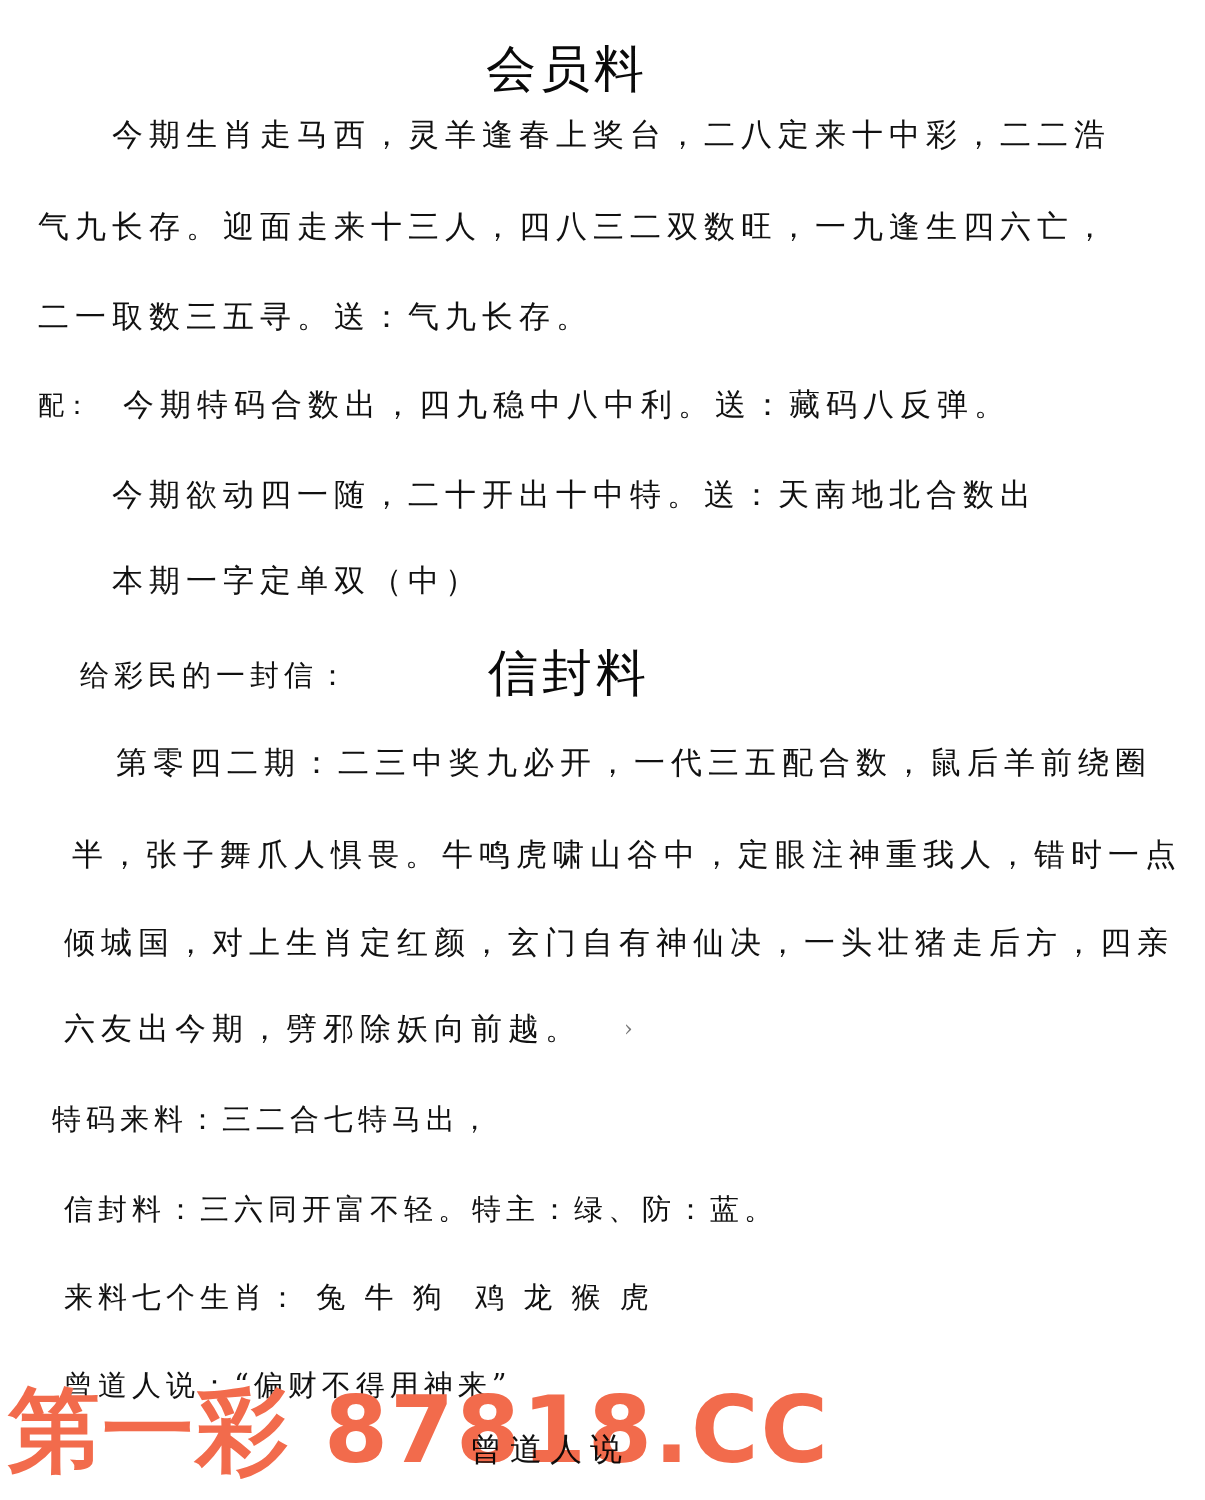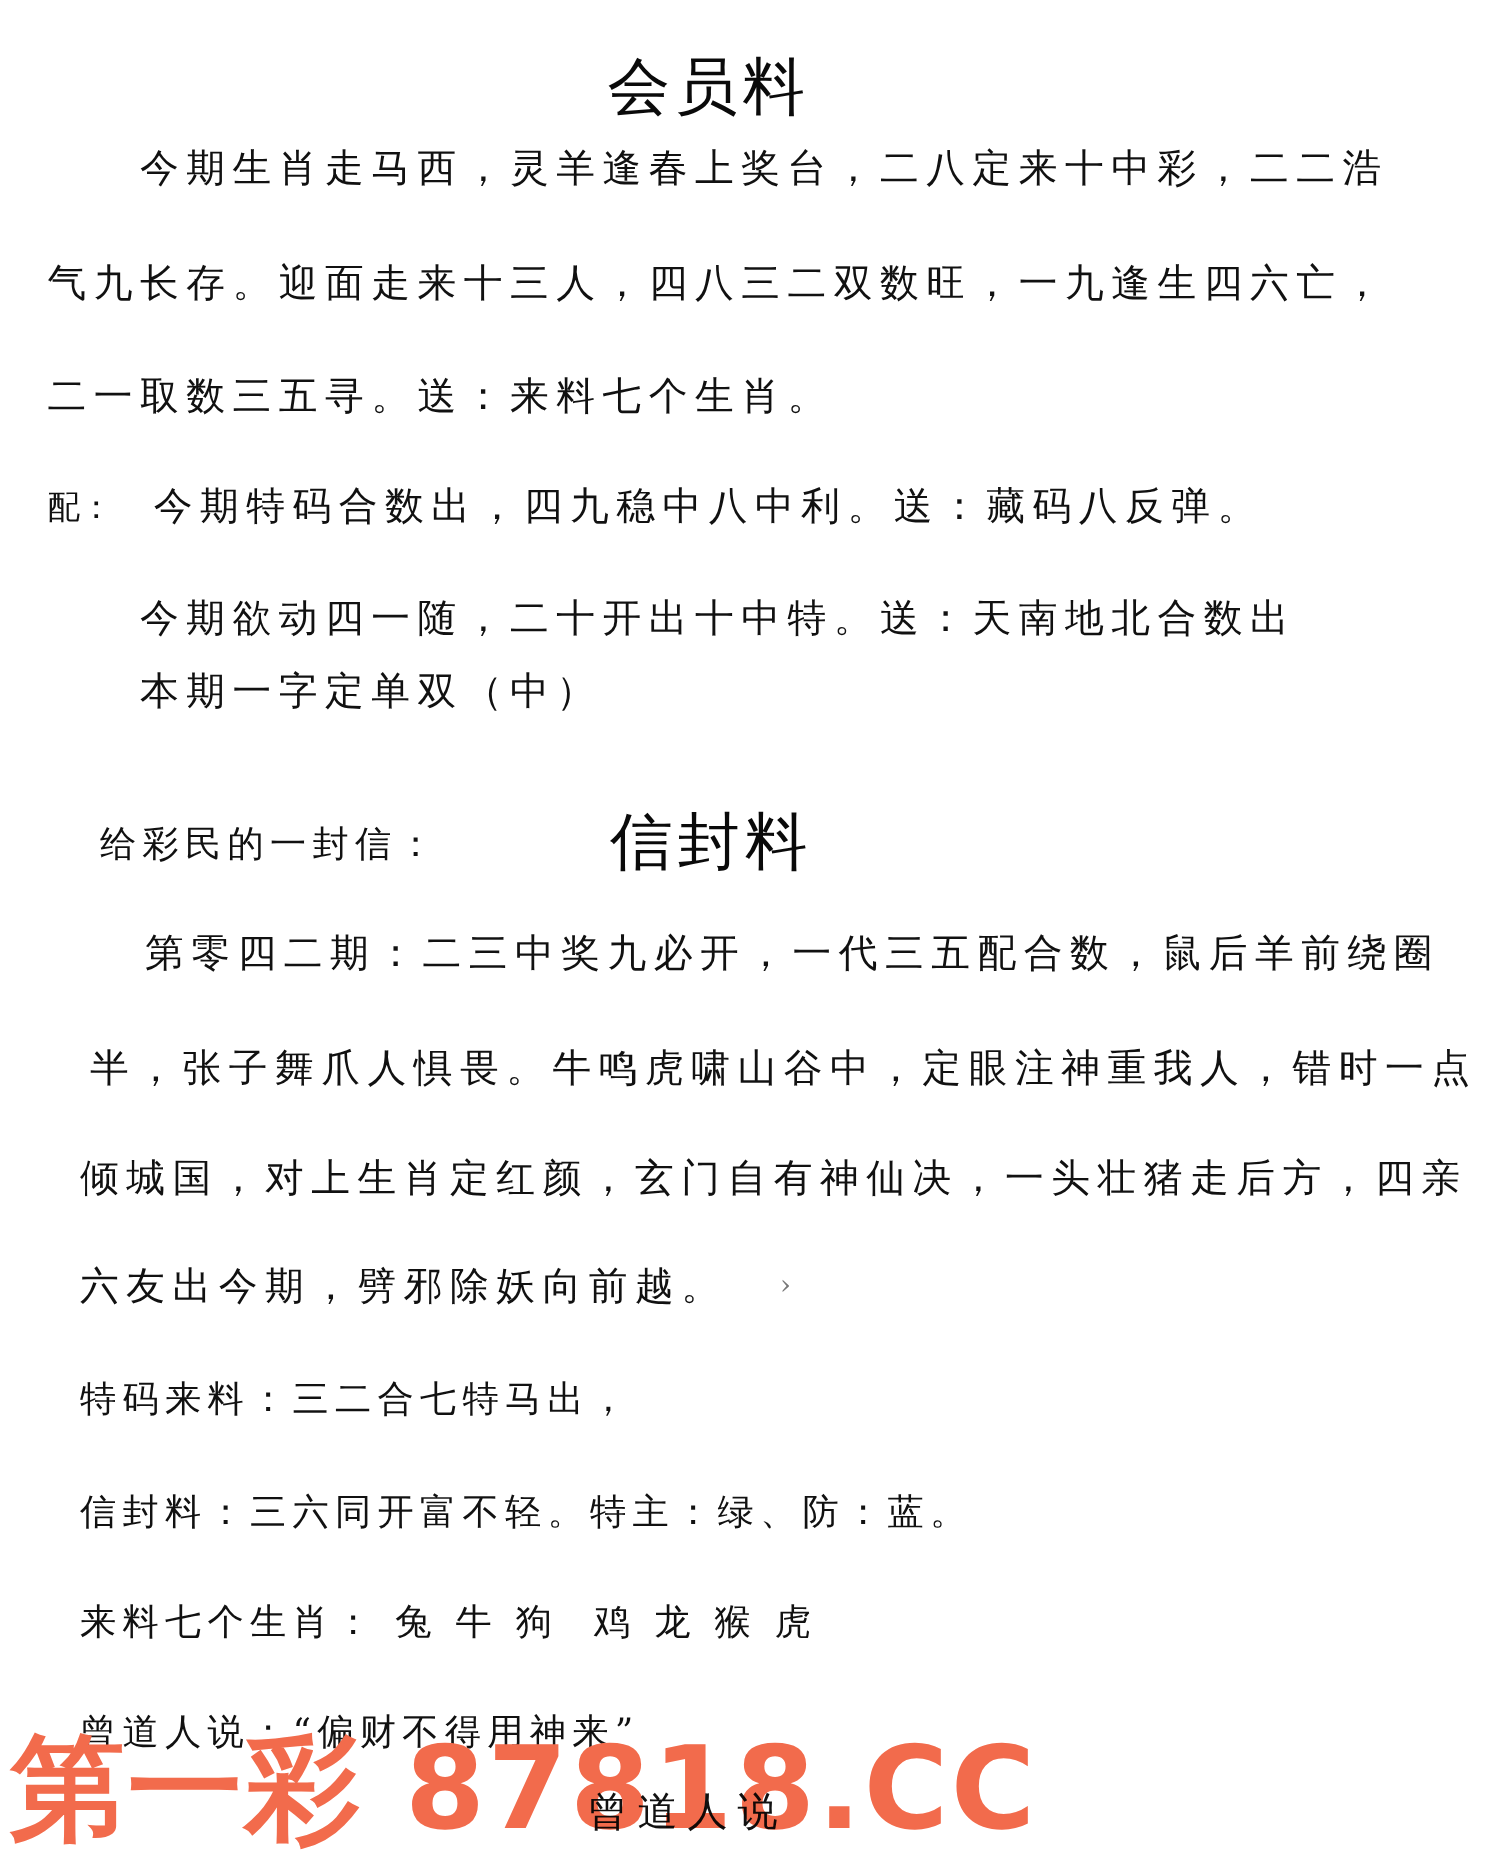--- a/index.html
+++ b/index.html
@@ -67,39 +67,39 @@
       font-size: 22px;
     }
   </style>
 </head>
 <body>
 
 <div class="abs title" style="left:486px; top:36px;">会员料</div>
 
 <div class="abs line" style="left:112px; top:114px;">今期生肖走马西，灵羊逢春上奖台，二八定来十中彩，二二浩</div>
 <div class="abs line" style="left:38px; top:206px;">气九长存。迎面走来十三人，四八三二双数旺，一九逢生四六亡，</div>
-<div class="abs line" style="left:38px; top:296px;">二一取数三五寻。送：来料七个生肖。</div>
+<div class="abs line" style="left:38px; top:296px;">二一取数三五寻。送：气九长存。</div>
 
 <div class="abs label-pei" style="left:38px; top:388px;">配：</div>
 <div class="abs line" style="left:112px; top:384px;margin-left:11px;">今期特码合数出，四九稳中八中利。送：藏码八反弹。</div>
 
 <div class="abs line" style="left:112px; top:474px;">今期欲动四一随，二十开出十中特。送：天南地北合数出</div>
 
-<div class="abs line" style="left:112px; top:532px;">本期一字定单双（中）</div>
+<div class="abs line" style="left:112px; top:560px;">本期一字定单双（中）</div>
 
 <div class="abs line-sm" style="left:80px; top:656px;">给彩民的一封信：</div>
 <div class="abs title" style="left:488px; top:640px;">信封料</div>
 
 <div class="abs line" style="left:116px; top:742px;">第零四二期：二三中奖九必开，一代三五配合数，鼠后羊前绕圈</div>
 <div class="abs line" style="left:72px; top:834px;">半，张子舞爪人惧畏。牛鸣虎啸山谷中，定眼注神重我人，错时一点</div>
 <div class="abs line" style="left:64px; top:922px;">倾城国，对上生肖定红颜，玄门自有神仙决，一头壮猪走后方，四亲</div>
 <div class="abs line" style="left:64px; top:1008px;">六友出今期，劈邪除妖向前越。</div>
 <div class="specks" style="left:624px; top:1016px;">›</div>
 
-<div class="abs line-sm" style="left:64px; top:1100px;font-family:Liberation Mono, monospace;">特码来料：三二合七特马出，</div>
+<div class="abs line-sm" style="left:52px; top:1100px;font-family:Liberation Mono, monospace;">特码来料：三二合七特马出，</div>
 
 <div class="abs line-sm" style="left:64px; top:1190px;">信封料：三六同开富不轻。特主：绿、防：蓝。</div>
 
 <div class="abs line-sm" style="left:64px; top:1278px;">
   <span>来料七个生肖：</span>
   <span>兔</span>
   <span>牛</span>
   <span>狗</span>
   &nbsp;<span>鸡</span>
   <span>龙</span>

